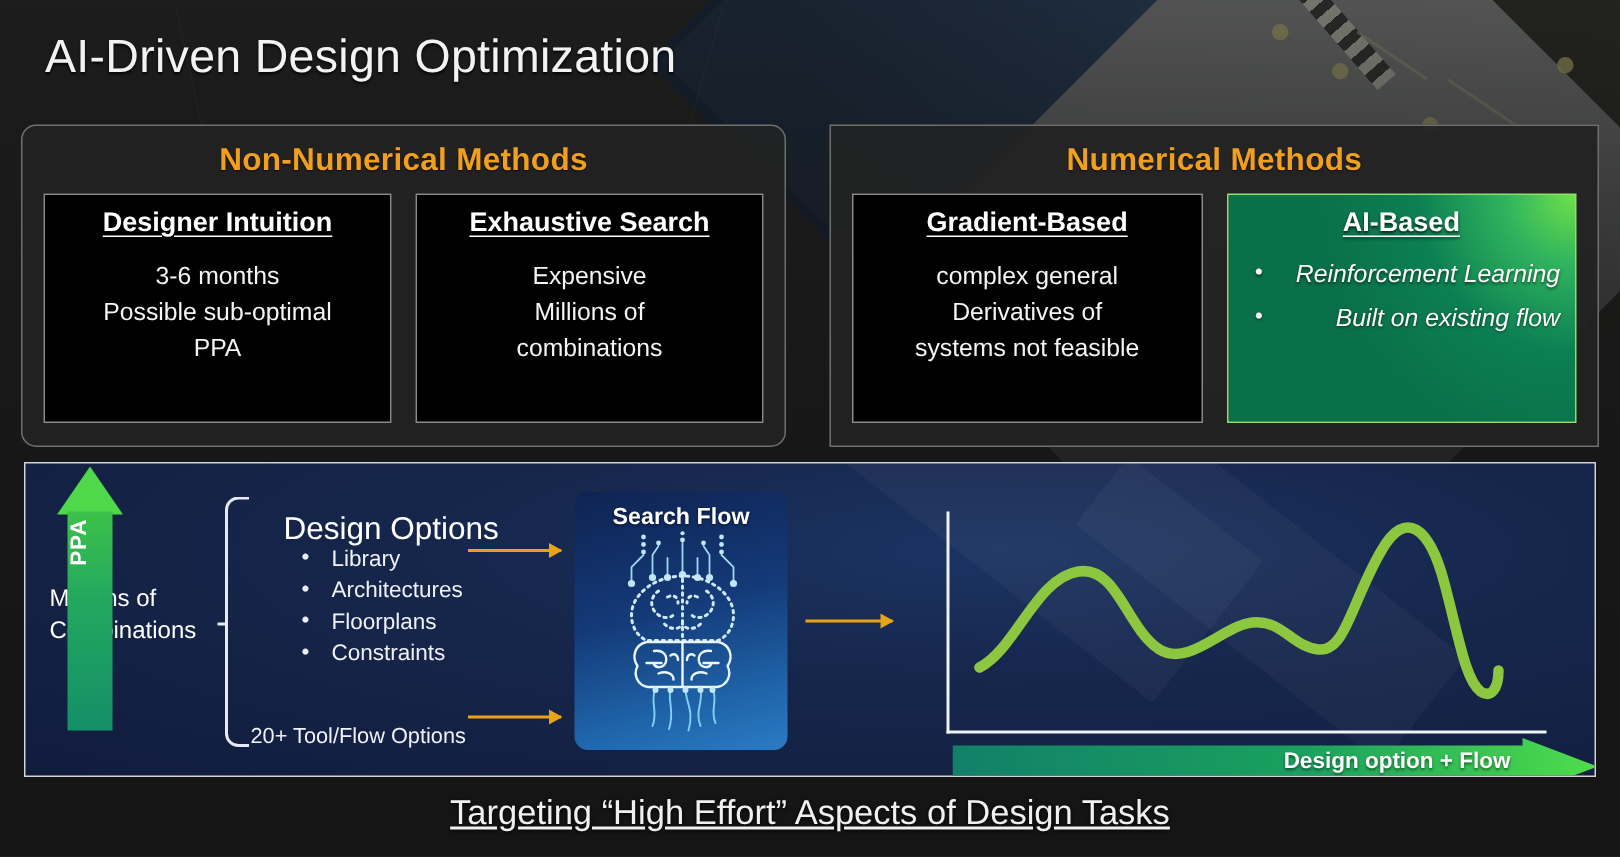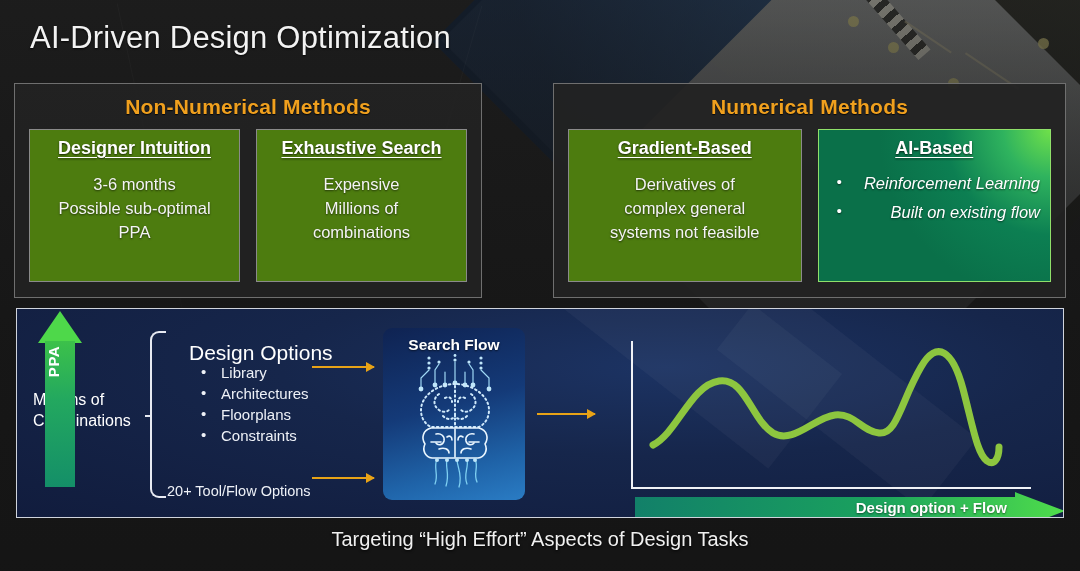--- a/index.html
+++ b/index.html
@@ -69,33 +69,33 @@
     z-index:6;
   }
 
   
   .panel{
     position:absolute; top:83px; height:215px;
     background:rgba(34,34,34,.93);
     border:1px solid #6f6f6f;
     z-index:5;
   }
-  #panel-left{ left:14px; width:468px; }
+  #panel-left{ left:14px; width:510px;border-radius:10px; }
   #panel-right{ left:553px; width:513px; }
   .panel-title{
     text-align:center; font-size:21px; font-weight:bold;
     color:#f0a01e; margin-top:11px; letter-spacing:.2px;
     text-shadow:0 1px 1px rgba(0,0,0,.8);
   }
   .cards{
     display:flex; gap:16px; padding:10px 14px 0 14px;
   }
   .card{
     flex:1; height:153px;
-    background:#4d7c0f;
+    background:#000000;
     border:1px solid #8a8a8a;
     padding:8px 10px 0 10px;
     text-align:center;
   }
   .card.green{
     background:
       radial-gradient(circle at 100% 0%, #6fe04a 0%, #2fb35e 17%, #0c7f52 38%, #0a7049 62%);
     border:1px solid #8fe06a;
   }
   .card-head{
@@ -226,22 +226,23 @@
 
   
   #hbar{ position:absolute; left:618px; top:183px; width:430px; height:38px; }
 
   
   #curve{ position:absolute; left:630px; top:20px; }
 
   
   #caption{
     position:absolute; left:0; right:0; top:528px; text-align:center;
-    font-size:20px; color:#f0f0f0; z-index:6;
+    font-size:23px; color:#f0f0f0; z-index:6;
     text-shadow:0 1px 3px rgba(0,0,0,.9);
+    text-decoration:underline;
   }
 </style>
 </head>
 <body>
 
 <div id="slide">
 
   <div class="bg-layer">
     <div class="bg-chip2"></div>
     <div class="bg-chip"></div>
@@ -286,22 +287,22 @@
     </div>
   </div>
 
   <div class="panel" id="panel-right">
     <div class="panel-title">Numerical Methods</div>
     <div class="cards">
 
       <div class="card">
         <div class="card-head">Gradient-Based</div>
         <div class="card-body">
+          <p>complex general</p>
           <p>Derivatives of</p>
-          <p>complex general</p>
           <p>systems not feasible</p>
         </div>
       </div>
 
       <div class="card green">
         <div class="card-head">AI-Based</div>
         <ul class="bullets">
           <li>Reinforcement Learning</li>
           <li>Built on existing flow</li>
         </ul>

